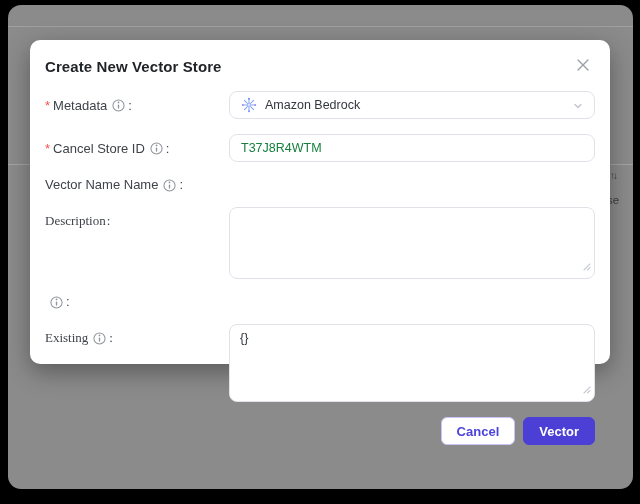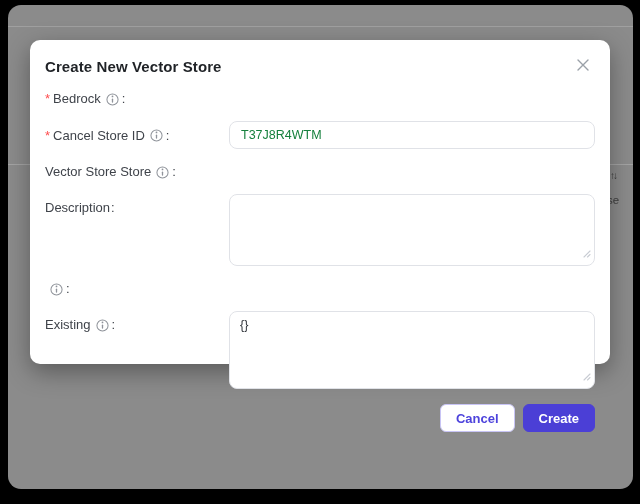--- a/index.html
+++ b/index.html
@@ -22,21 +22,21 @@
   .modal { position:absolute; left:22px; top:35px; width:580px; height:324px;
            background:#fff; border-radius:10px; z-index:5;
            box-shadow:0 8px 24px rgba(0,0,0,0.35); padding:13px 15px; }
   .modal-title { font-size:15px; font-weight:700; color:#1f2226; line-height:20px;
                  padding-top:4px; margin-bottom:14px; letter-spacing:.1px; }
   .close-btn { position:absolute; top:16px; right:18px; width:18px; height:18px;
                display:flex; align-items:center; justify-content:center; cursor:pointer; }
 
   .form-row { display:flex; align-items:center; margin-bottom:15px; }
   .form-row.align-top { align-items:flex-start; }
-  .form-row.align-top .row-label { padding-top:6px; }
+  .form-row.align-top .row-label { padding-top:6px;font-family:Liberation Serif, serif; }
   .row-label { width:184px; flex:0 0 184px; display:flex; align-items:center;
                font-size:13px; color:#3f434a; }
   .req { color:#ff4d4f; margin-right:3px; font-size:13px; }
   .info-icon { display:inline-flex; margin:1px 2px 0 5px; }
   .colon { margin-left:1px; }
   .row-field { flex:1; position:relative; }
 
   .text-input { width:100%; height:28px; border:1px solid #e0e2e7; border-radius:8px;
                 padding:0 11px; font-size:12.5px; color:#15803d; outline:none;
                 font-family:"Liberation Sans", sans-serif; background:#fff; }
@@ -77,29 +77,49 @@
 
       <div class="close-btn">
         <svg width="14" height="14" viewBox="0 0 14 14">
             <path d="M2 2 L12 12 M12 2 L2 12" stroke="#9aa0a8" stroke-width="1.4" stroke-linecap="round" fill="none"></path>
           </svg>
       </div>
 
       <div class="form-row">
         <div class="row-label">
           <span class="req">*</span>
-          <span>Bedrock</span>
-          <span class="info-icon">
-            <svg width="13" height="13" viewBox="0 0 14 14">
-                <circle cx="7" cy="7" r="6" stroke="#8f939a" stroke-width="1.1" fill="none"></circle>
-                <rect x="6.3" y="5.9" width="1.4" height="4.5" rx="0.7" fill="#8f939a"></rect>
-                <circle cx="7" cy="3.7" r="0.95" fill="#8f939a"></circle>
-              </svg>
-          </span>
-          <span class="colon">:</span>
+          <span>Metadata</span>
+          <span class="info-icon">
+            <svg width="13" height="13" viewBox="0 0 14 14">
+                <circle cx="7" cy="7" r="6" stroke="#8f939a" stroke-width="1.1" fill="none"></circle>
+                <rect x="6.3" y="5.9" width="1.4" height="4.5" rx="0.7" fill="#8f939a"></rect>
+                <circle cx="7" cy="3.7" r="0.95" fill="#8f939a"></circle>
+              </svg>
+          </span>
+          <span class="colon">:</span>
+        </div>
+        <div class="row-field">
+          <div class="select-box">
+            <span class="bedrock">
+              <svg width="16" height="16" viewBox="0 0 16 16" fill="none">
+                <circle cx="8" cy="8" r="2.1" fill="#dbe4fb" stroke="#7e9cf6" stroke-width="1"></circle>
+                <path d="M8 1.6v3.2M8 11.2v3.2M1.6 8h3.2M11.2 8h3.2M3.4 3.4l2.3 2.3M10.3 10.3l2.3 2.3M12.6 3.4l-2.3 2.3M5.7 10.3l-2.3 2.3" stroke="#8aa4f7" stroke-width="1.1" stroke-linecap="round"></path>
+                <circle cx="8" cy="1.8" r="1" fill="#6d8df5"></circle>
+                <circle cx="14.2" cy="8" r="1" fill="#9f8df8"></circle>
+                <circle cx="8" cy="14.2" r="1" fill="#7e9cf6"></circle>
+                <circle cx="1.8" cy="8" r="1" fill="#9f8df8"></circle>
+              </svg>
+            </span>
+            <span>Amazon Bedrock</span>
+            <span class="chevron">
+              <svg width="12" height="12" viewBox="0 0 12 12">
+                  <path d="M3 4.5 L6 7.5 L9 4.5" stroke="#c2c6cd" stroke-width="1.4" fill="none" stroke-linecap="round" stroke-linejoin="round"></path>
+                </svg>
+            </span>
+          </div>
         </div>
       </div>
 
       <div class="form-row">
         <div class="row-label">
           <span class="req">*</span>
           <span>Cancel Store ID</span>
           <span class="info-icon">
             <svg width="13" height="13" viewBox="0 0 14 14">
                 <circle cx="7" cy="7" r="6" stroke="#8f939a" stroke-width="1.1" fill="none"></circle>
@@ -109,21 +129,21 @@
           </span>
           <span class="colon">:</span>
         </div>
         <div class="row-field">
           <input class="text-input" value="T37J8R4WTM" style="">
         </div>
       </div>
 
       <div class="form-row">
         <div class="row-label">
-          <span>Vector Store Store</span>
+          <span>Vector Name Name</span>
           <span class="info-icon">
             <svg width="13" height="13" viewBox="0 0 14 14">
                 <circle cx="7" cy="7" r="6" stroke="#8f939a" stroke-width="1.1" fill="none"></circle>
                 <rect x="6.3" y="5.9" width="1.4" height="4.5" rx="0.7" fill="#8f939a"></rect>
                 <circle cx="7" cy="3.7" r="0.95" fill="#8f939a"></circle>
               </svg>
           </span>
           <span class="colon">:</span>
         </div>
       </div>
@@ -177,18 +197,18 @@
               <svg width="8" height="8" viewBox="0 0 8 8">
                   <path d="M7 1 L1 7 M7 4.5 L4.5 7" stroke="#c8ccd3" stroke-width="1.1" stroke-linecap="round"></path>
                 </svg>
             </span>
           </div>
         </div>
       </div>
 
       <div class="btn-row">
         <button class="btn btn-cancel">Cancel</button>
-        <button class="btn btn-create">Create</button>
+        <button class="btn btn-create">Vector</button>
       </div>
 
     </div>
   </div>
 </div>
 
 </body></html>

